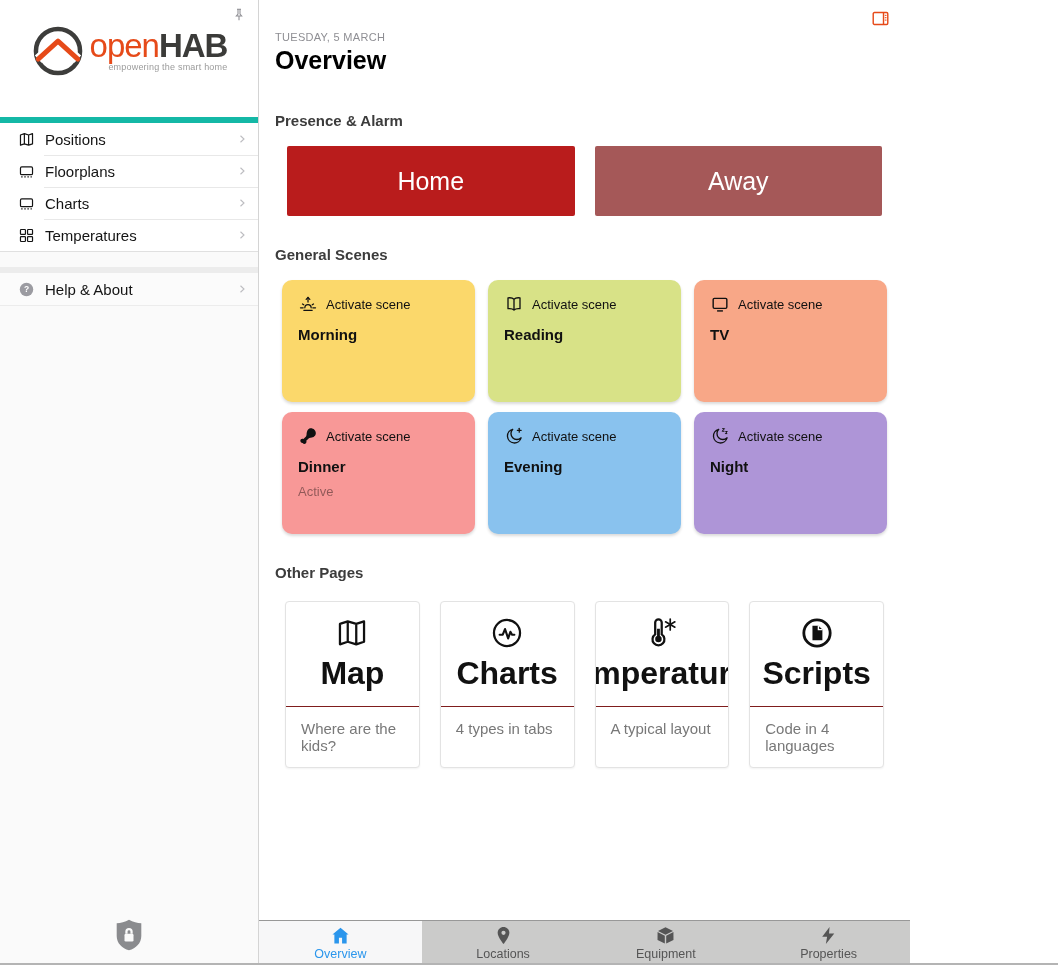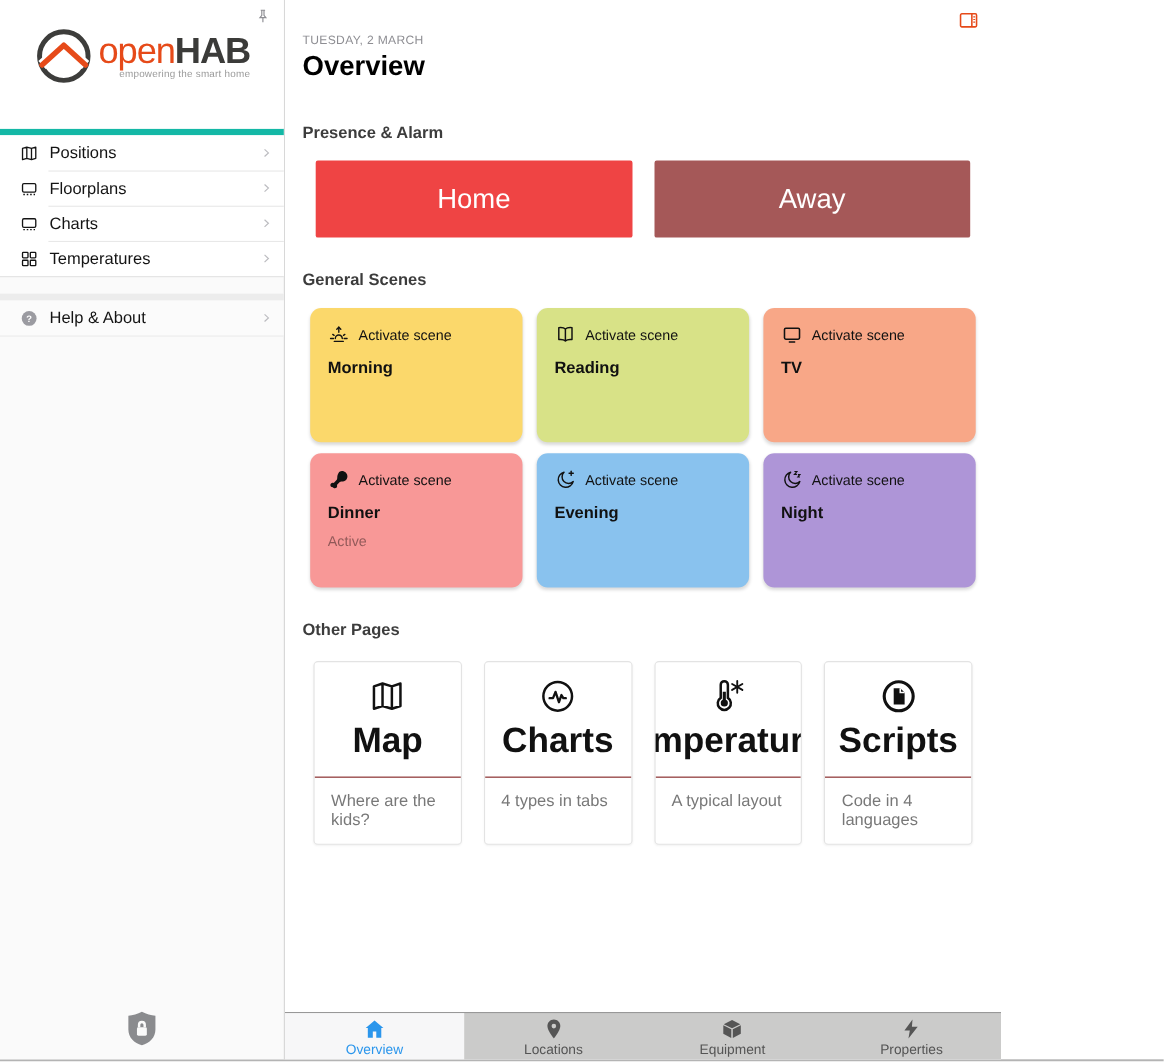--- a/index.html
+++ b/index.html
@@ -204,27 +204,27 @@
             </g>
             <g stroke="var(--accent,#e64a19)" stroke-width="1.3">
               <line x1="17.4" y1="8" x2="19.6" y2="8"></line>
               <line x1="17.4" y1="11" x2="19.6" y2="11"></line>
               <line x1="17.4" y1="14" x2="19.6" y2="14"></line>
             </g>
           </svg>
       </div>
 
       <header class="page-header">
-        <div class="page-date">TUESDAY, 2 MARCH</div>
+        <div class="page-date">TUESDAY, 5 MARCH</div>
         <h1 class="page-title">Overview</h1>
       </header>
 
       <h3 class="section-title first">Presence &amp; Alarm</h3>
       <div class="btn-row">
-        <div class="big-btn" style="background-color: #ef4444;">Home</div>
+        <div class="big-btn" style="background-color: #b91c1c;">Home</div>
         <div class="big-btn" style="background-color: rgb(165, 88, 88);">Away</div>
       </div>
 
       <h3 class="section-title">General Scenes</h3>
       <div class="scene-grid">
 
         <div class="scene-card" style="background-color: rgb(251, 216, 107);">
           <div class="scene-head">
             <span class="sc-icon">
               <svg viewBox="0 0 24 24">

